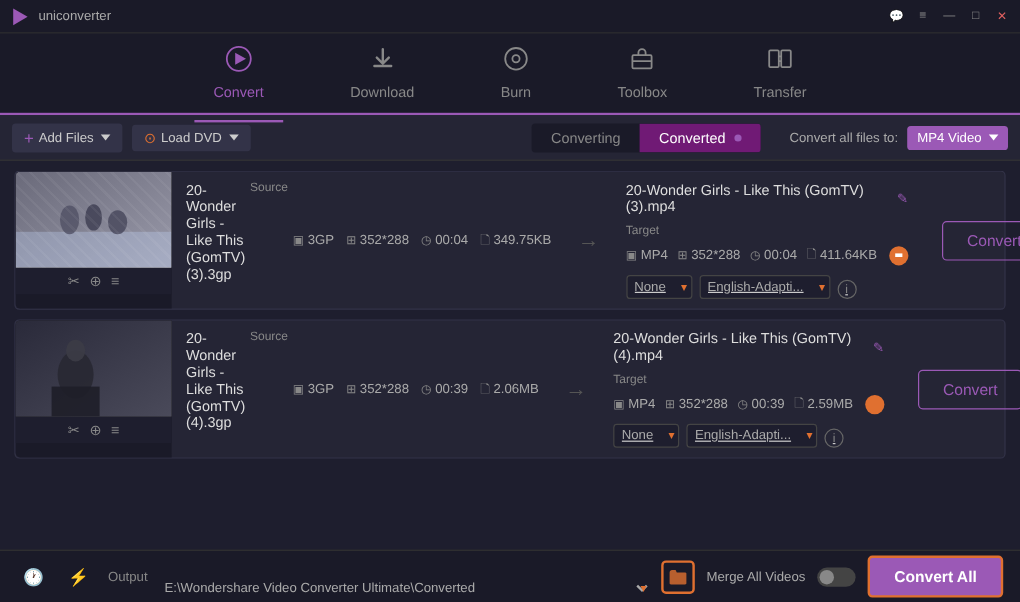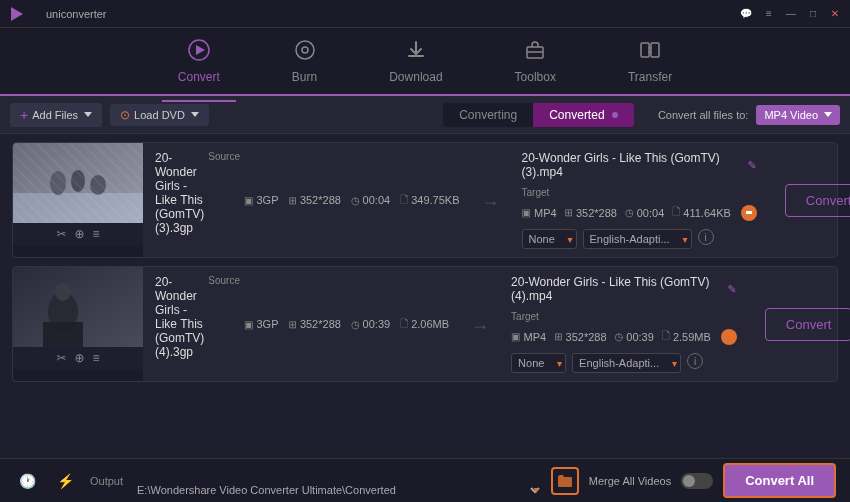--- a/index.html
+++ b/index.html
@@ -19,21 +19,21 @@
       background: #1a1a28;
       display: flex;
       align-items: center;
       padding: 0 8px;
       justify-content: space-between;
       border-bottom: 1px solid #333;
     }
     .title-bar-left {
       display: flex;
       align-items: center;
-      gap: 20px;
+      gap: 6px;
     }
     .app-logo {
       width: 18px;
       height: 18px;
     }
     .app-name {
       color: #aaa;
       font-size: 11px;
     }
     .title-bar-right {
@@ -291,23 +291,24 @@
       color: #aaa;
       font-size: 11px;
       position: relative;
     }
     .format-badge {
       color: #aaa;
       font-size: 11px;
     }
     .target-dropdowns {
       display: flex;
-      align-items: flex-start;
+      align-items: flex-end;
       gap: 6px;
       margin-top: 4px;
+      text-decoration: underline;
     }
     .small-select {
       background: #1e1e2e;
       border: 1px solid #444;
       color: #aaa;
       padding: 3px 20px 3px 6px;
       border-radius: 3px;
       font-size: 11px;
       cursor: pointer;
       appearance: none;
@@ -478,34 +479,34 @@
       <svg width="22" height="22" viewBox="0 0 22 22">
           <circle cx="11" cy="11" r="10" fill="none" stroke="#9b59b6" stroke-width="1.5"></circle>
           <polygon points="8,6 17,11 8,16" fill="#9b59b6"></polygon>
         </svg>
     </span>
     <span>Convert</span>
   </div>
   <div class="nav-item">
     <span class="nav-icon">
       <svg width="22" height="22" viewBox="0 0 22 22">
+          <path d="M11 3 v10 M6 10 l5 5 5-5" stroke="#888" stroke-width="2" fill="none" stroke-linecap="round"></path>
+          <path d="M4 17 h14" stroke="#888" stroke-width="2" stroke-linecap="round"></path>
+        </svg>
+    </span>
+    <span>Download</span>
+  </div>
+  <div class="nav-item">
+    <span class="nav-icon">
+      <svg width="22" height="22" viewBox="0 0 22 22">
           <circle cx="11" cy="11" r="9" fill="none" stroke="#888" stroke-width="1.5"></circle>
           <circle cx="11" cy="11" r="3" fill="none" stroke="#888" stroke-width="1.5"></circle>
         </svg>
     </span>
     <span>Burn</span>
-  </div>
-  <div class="nav-item">
-    <span class="nav-icon">
-      <svg width="22" height="22" viewBox="0 0 22 22">
-          <path d="M11 3 v10 M6 10 l5 5 5-5" stroke="#888" stroke-width="2" fill="none" stroke-linecap="round"></path>
-          <path d="M4 17 h14" stroke="#888" stroke-width="2" stroke-linecap="round"></path>
-        </svg>
-    </span>
-    <span>Download</span>
   </div>
   <div class="nav-item">
     <span class="nav-icon">
       <svg width="22" height="22" viewBox="0 0 22 22">
           <rect x="3" y="8" width="16" height="11" rx="1" fill="none" stroke="#888" stroke-width="1.5"></rect>
           <path d="M8 8 V6 a3 3 0 0 1 6 0 v2" fill="none" stroke="#888" stroke-width="1.5"></path>
           <line x1="3" y1="13" x2="19" y2="13" stroke="#888" stroke-width="1.5"></line>
         </svg>
     </span>
     <span>Toolbox</span>

